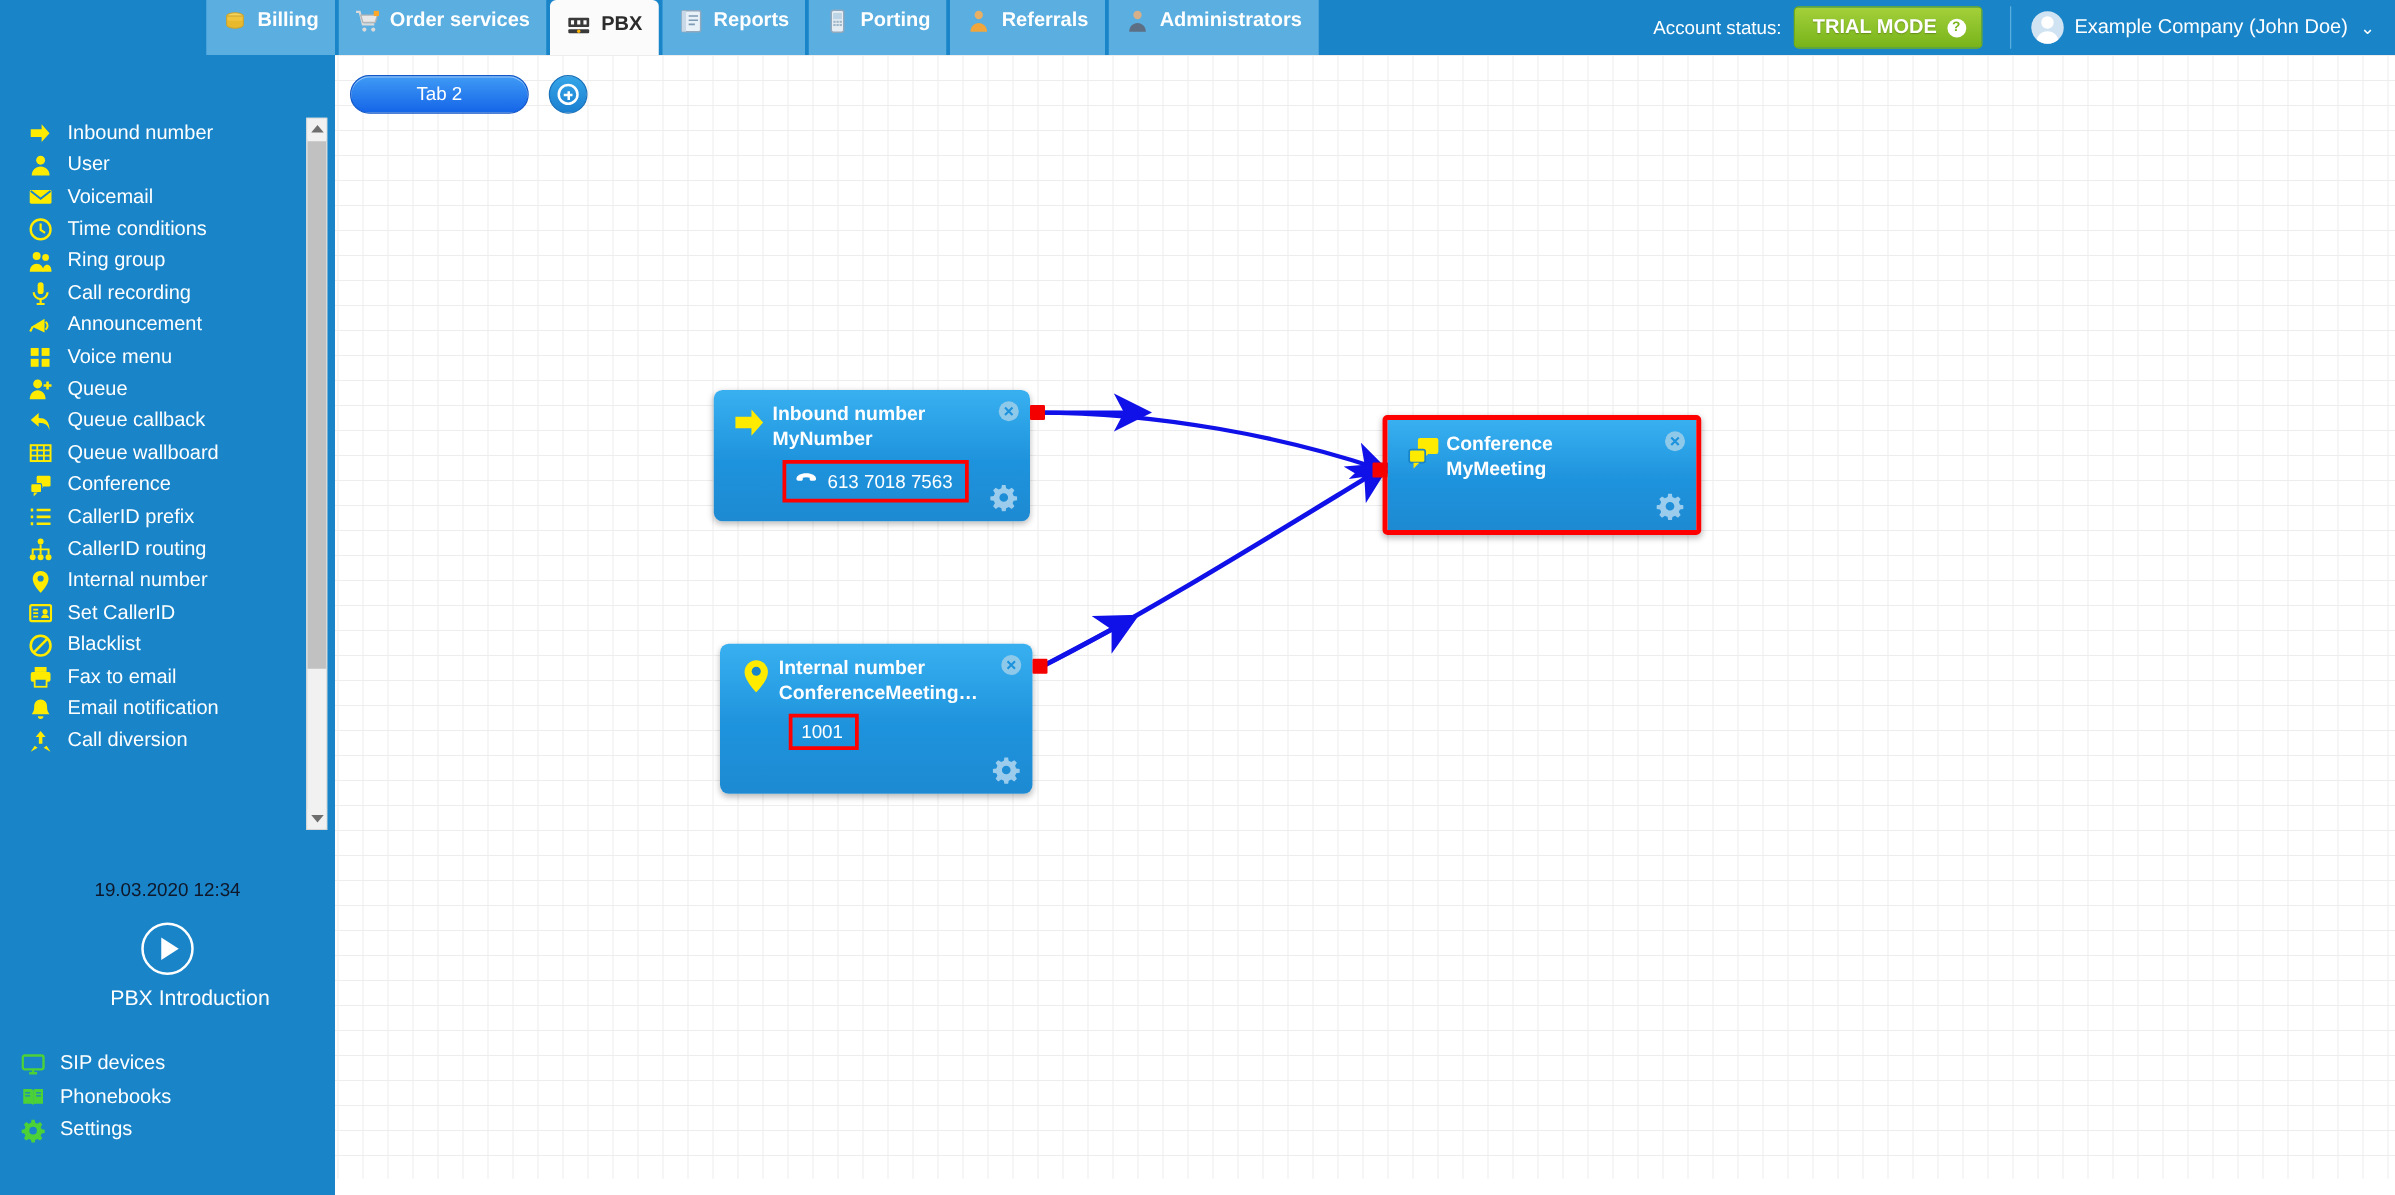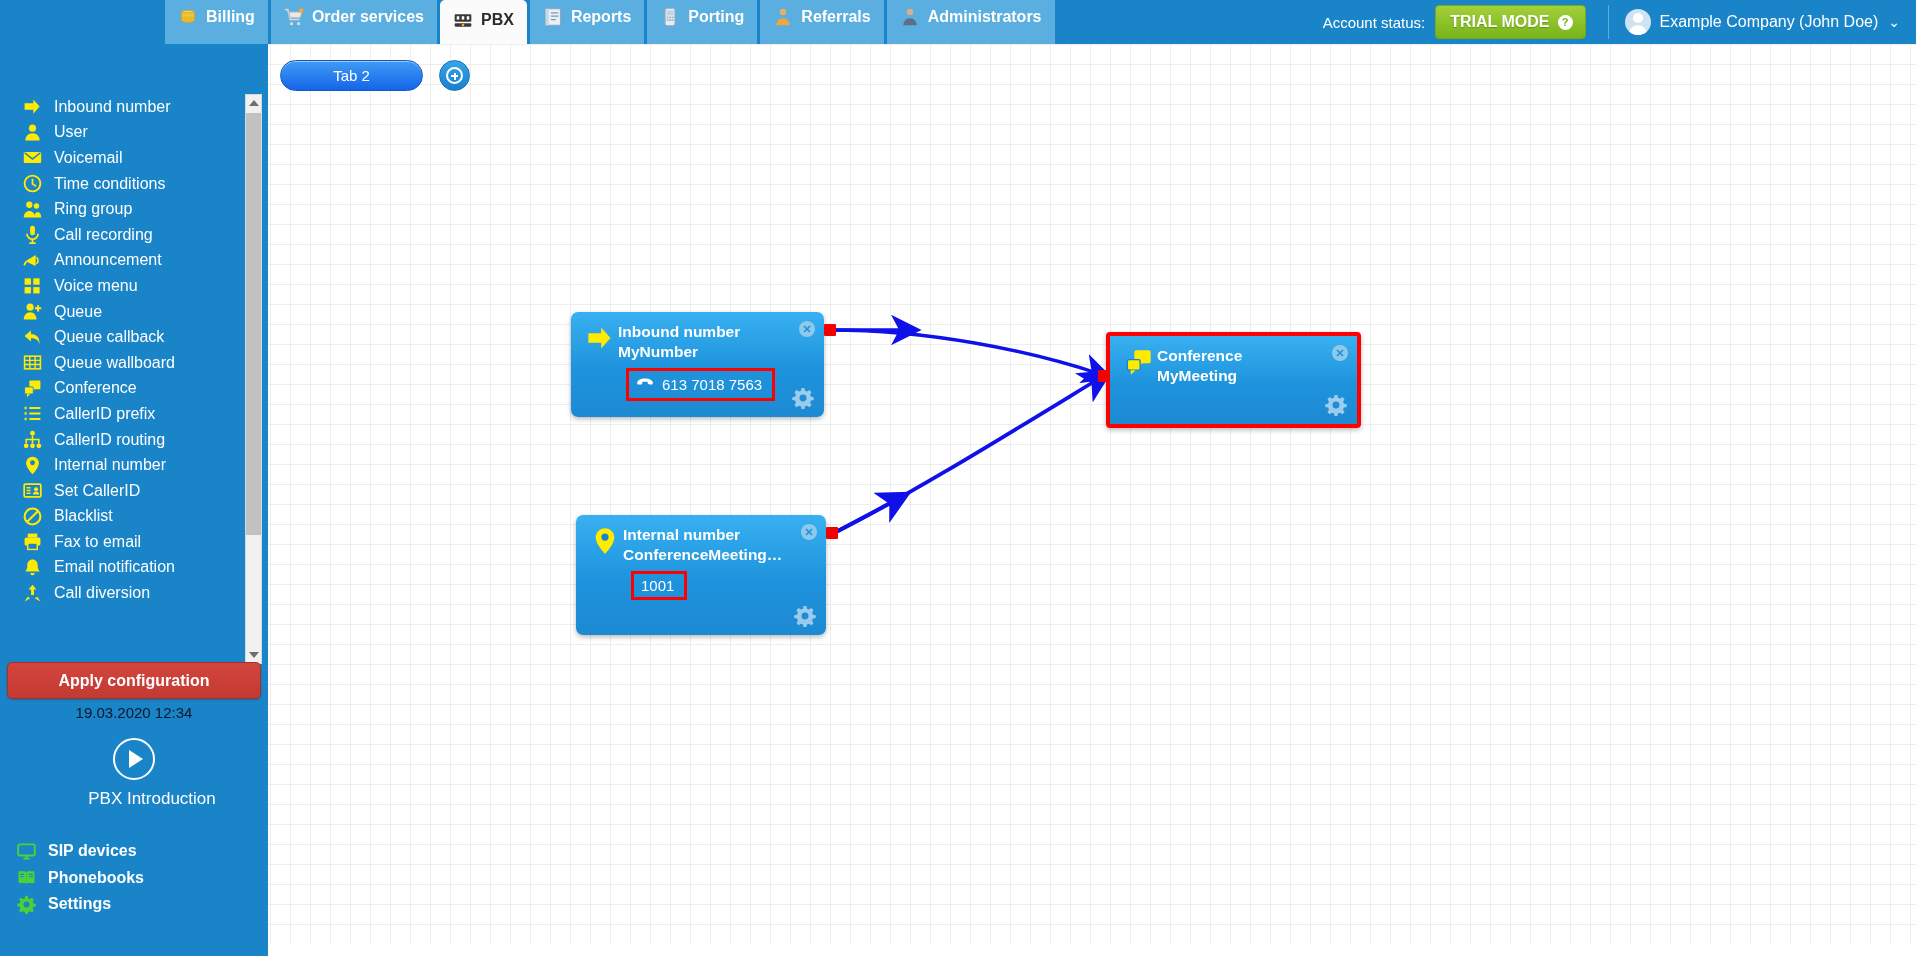--- a/index.html
+++ b/index.html
@@ -148,21 +148,21 @@
   #intro-play i {
     display:block; width: 0; height: 0; margin-left: 4px;
     border-top: 9px solid transparent; border-bottom: 9px solid transparent;
     border-left: 14px solid #ffffff;
   }
   #intro-label {
     position: absolute; left: 0; top: 745px; width: 268px;
     text-align: center; color: #ffffff; font-size: 17px; cursor: pointer; padding-left: 36px;
   }
   #sb-bottom { position: absolute; left: 0; top: 794px; width: 268px; }
-  #sb-bottom .sb-item { height: 26.5px; font-weight: bold; }
+  #sb-bottom .sb-item { height: 26.5px; }
 
   
   #canvas {
     position: absolute; left: 268px; top: 44px;
     width: 1648px; height: 899px;
     background-color: #ffffff;
     background-image:
       linear-gradient(to right, #ededed 1px, transparent 1px),
       linear-gradient(to bottom, #ededed 1px, transparent 1px);
     background-size: 20px 20px;
@@ -536,21 +536,20 @@
       <div class="sb-arrow" id="sb-arrow-up">
           <i></i>
         </div>
       <div id="sb-thumb"></div>
       <div class="sb-arrow" id="sb-arrow-down">
           <i></i>
         </div>
     </div>
   </div>
 
-  <div id="apply-btn">Apply configuration</div>
   <div id="apply-timestamp">19.03.2020 12:34</div>
 
   <div id="intro-play">
       <i></i>
     </div>
   <div id="intro-label">PBX Introduction</div>
 
   <div id="sb-bottom">
       <div class="sb-item">
         <span class="sb-ico">

